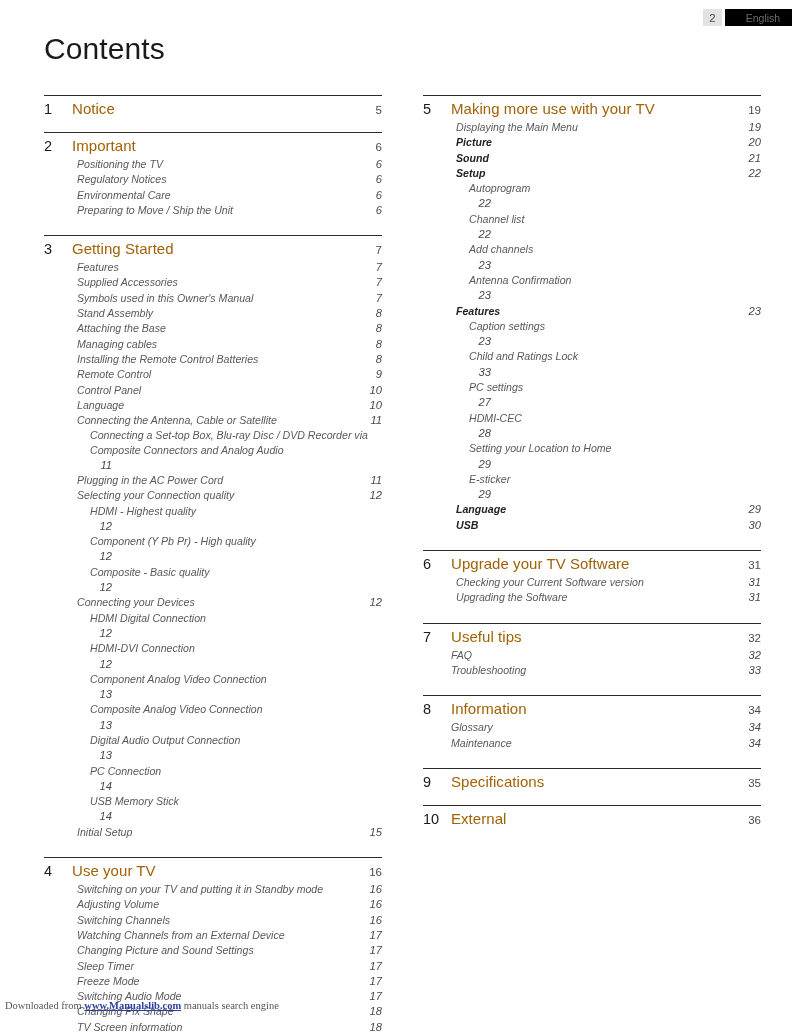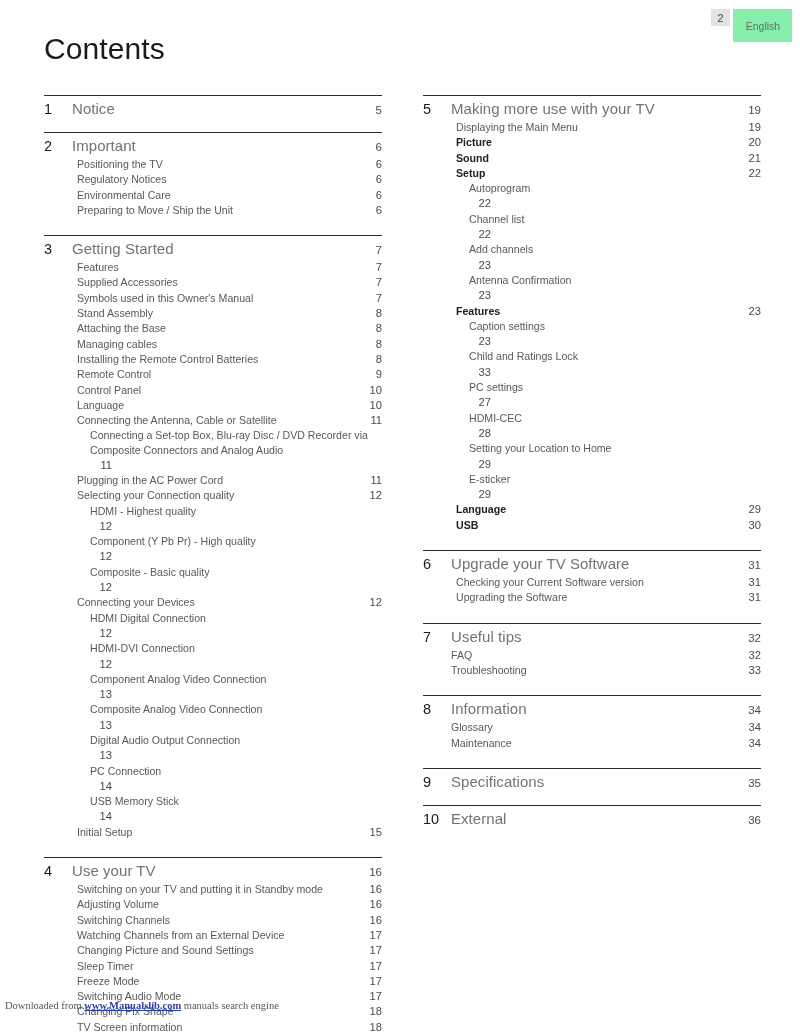--- a/index.html
+++ b/index.html
@@ -28,28 +28,28 @@
     background: #e3e3e3;
     color: #4a4a4a;
     font-size: 11.5px;
     width: 19px;
     height: 17px;
     display: flex;
     align-items: center;
     justify-content: center;
   }
   .hdr-lang {
-    background: #86efac;
+    background: #000000;
     color: #6b6b6b;
     font-size: 10.5px;
-    height: 33px;
+    height: 17px;
     display: flex;
     align-items: center;
     justify-content: center;
-    padding: 0 9px 0 10px;
+    padding: 0 9px 0 18px;
     min-width: 40px;
   }
 
   
   .doc-title {
     position: absolute;
     left: 44px;
     top: 32px;
     font-size: 30px;
     color: #1a1a1a;
@@ -88,21 +88,21 @@
   }
   .sec-num {
     width: 28px;
     flex: 0 0 28px;
     font-size: 14.5px;
     color: #1a1a1a;
   }
   .sec-title {
     flex: 1 1 auto;
     font-size: 15px;
-    color: #737373;
+    color: #a16207;
     letter-spacing: 0.05px;
   }
   .sec-page {
     flex: 0 0 auto;
     font-size: 11.5px;
     color: #4a4a4a;
     text-align: right;
     min-width: 16px;
   }
 
@@ -129,21 +129,21 @@
   .lvl-1 { padding-left: 33px; }
   .lvl-2 { padding-left: 46px; flex-direction: column; }
   .lvl-1b { padding-left: 28px; }
 
   .entry.bold .entry-label {
     font-weight: bold;
     color: #222222;
   }
   .entry.wrap .entry-label { line-height: 14.6px; }
 
-  .sec-body { padding-bottom: 5px; }
+  .sec-body { padding-bottom: 5px; font-style: italic; }
 
   
   .footer {
     position: absolute;
     left: 5px;
     bottom: 25px;
     font-family: "Liberation Serif", serif;
     font-size: 10.5px;
     color: #555555;
     white-space: nowrap;

